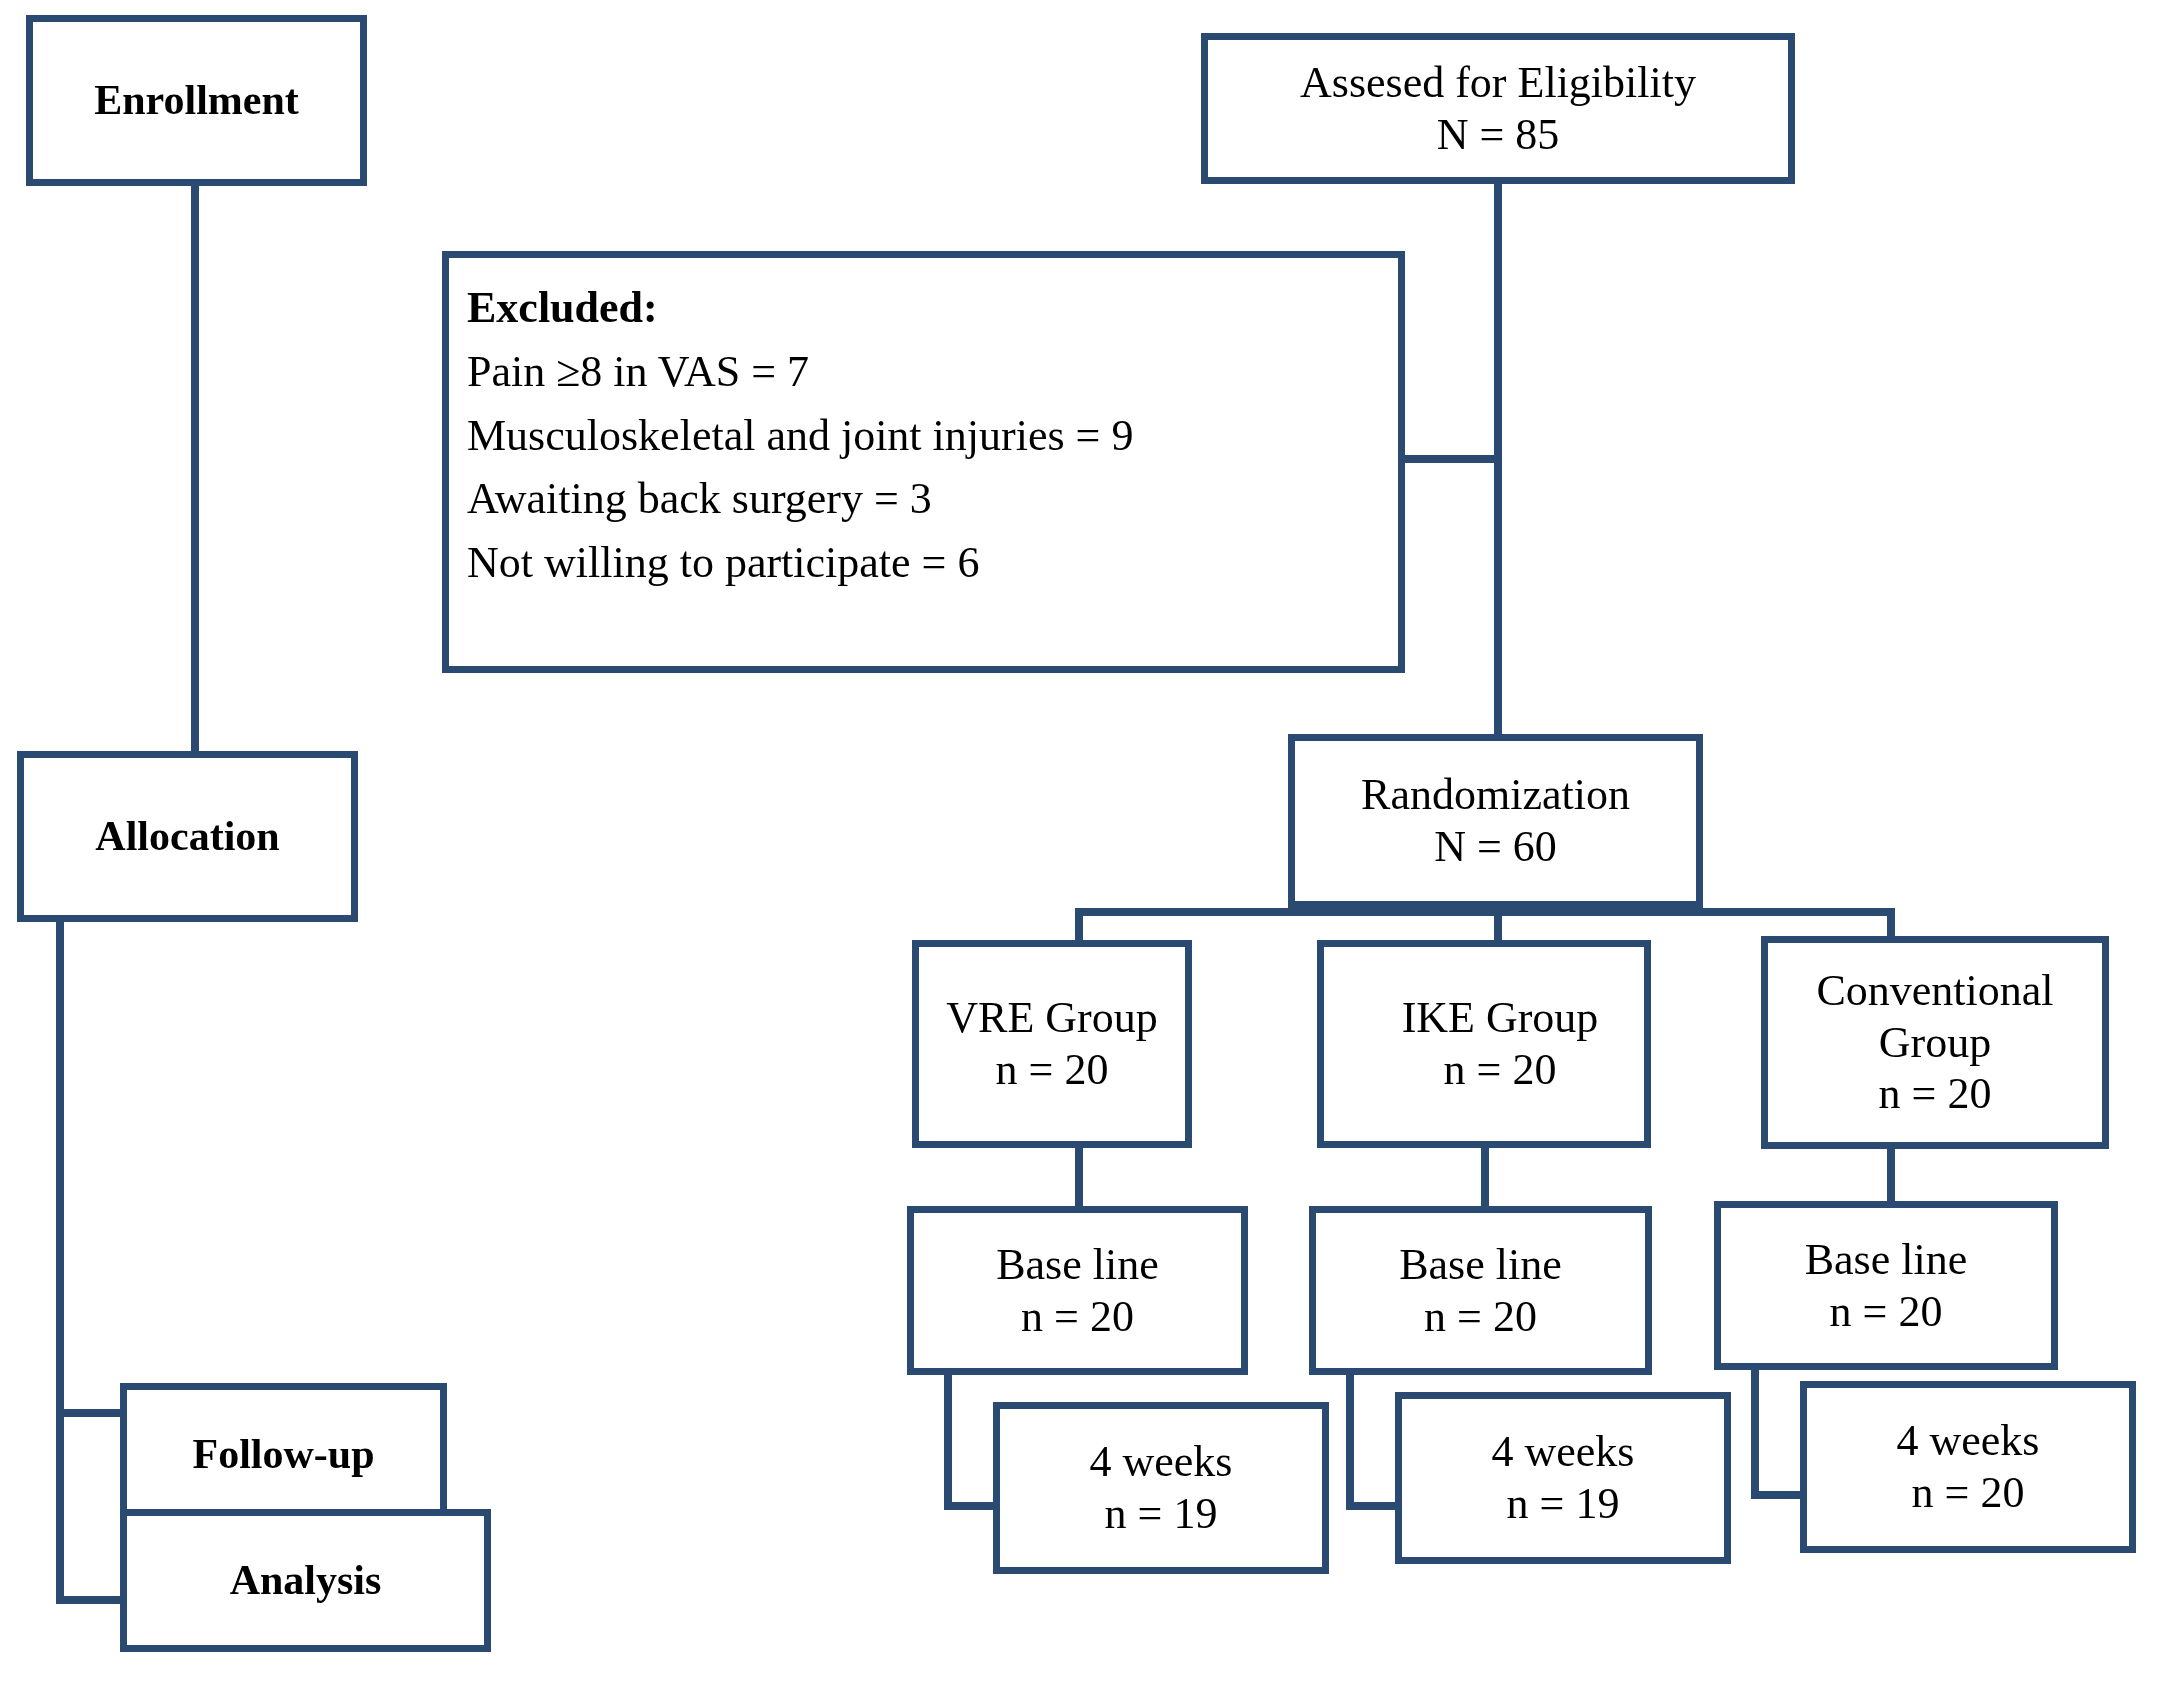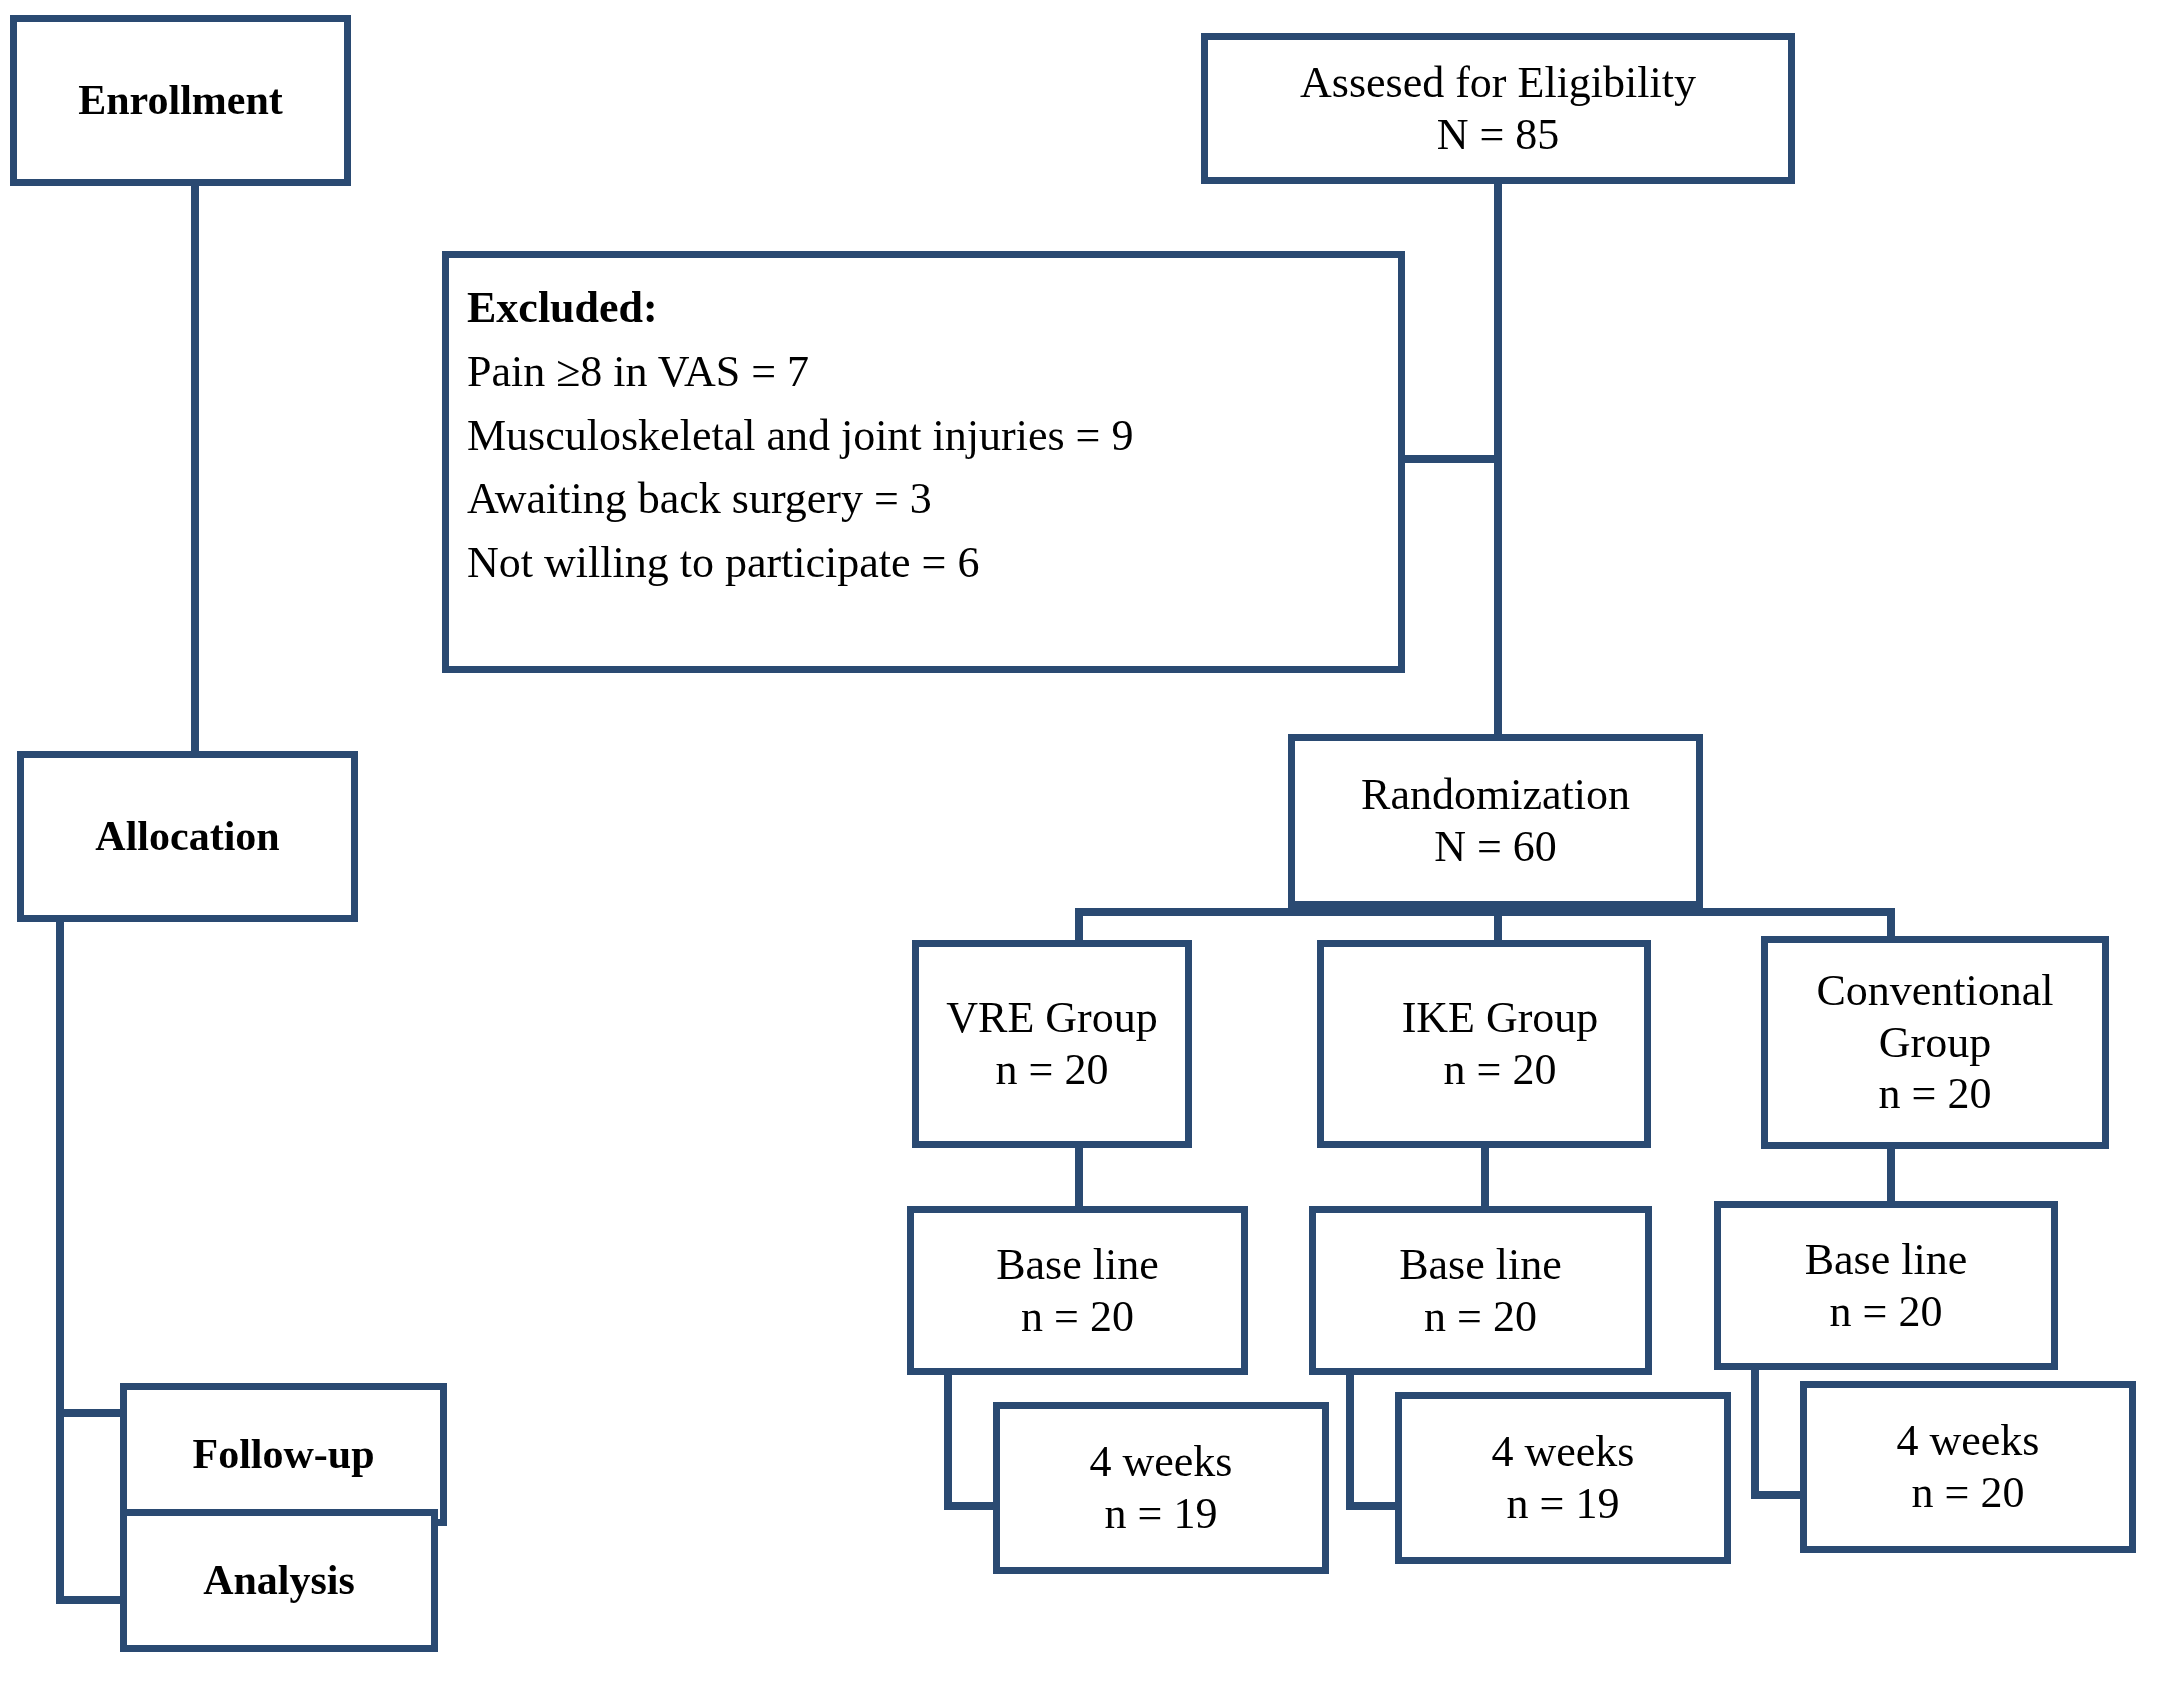--- a/index.html
+++ b/index.html
@@ -55,41 +55,41 @@
     z-index: 1;
   }
   .vline { width: 7.5px; }
   .hline { height: 7.5px; }
 </style>
 </head>
 <body>
 
 <div id="canvas">
 
-  <div class="box" style="left:10px; top:15px; width:341px; height:171px;">
+  <div class="box" style="left:26px; top:15px; width:341px; height:171px;">
     <span class="line-txt stage-label">Enrollment</span>
   </div>
 
   <div class="conn vline" style="left:191px; top:186px; height:565px;"></div>
 
   <div class="box" style="left:17px; top:751px; width:341px; height:171px;">
     <span class="line-txt stage-label">Allocation</span>
   </div>
 
   <div class="conn vline" style="left:56px; top:921px; height:682px;"></div>
 
   <div class="conn hline" style="left:56px; top:1409px; width:82px;"></div>
 
   <div class="conn hline" style="left:56px; top:1596px; width:82px;"></div>
 
   <div class="box" style="left:120px; top:1339px; width:327px; height:143px;margin-top:44px;">
     <span class="line-txt stage-label">Follow-up</span>
   </div>
 
-  <div class="box" style="left:120px; top:1509px; width:318px; height:143px;">
+  <div class="box" style="left:120px; top:1509px; width:371px; height:143px;">
     <span class="line-txt stage-label">Analysis</span>
   </div>
 
   <div class="box" style="left:1201px; top:33px; width:594px; height:151px;">
     <span class="line-txt node-txt">Assesed for Eligibility</span>
     <span class="line-txt node-txt">N = 85</span>
   </div>
 
   <div class="conn vline" style="left:1494px; top:184px; height:550px;"></div>
 

